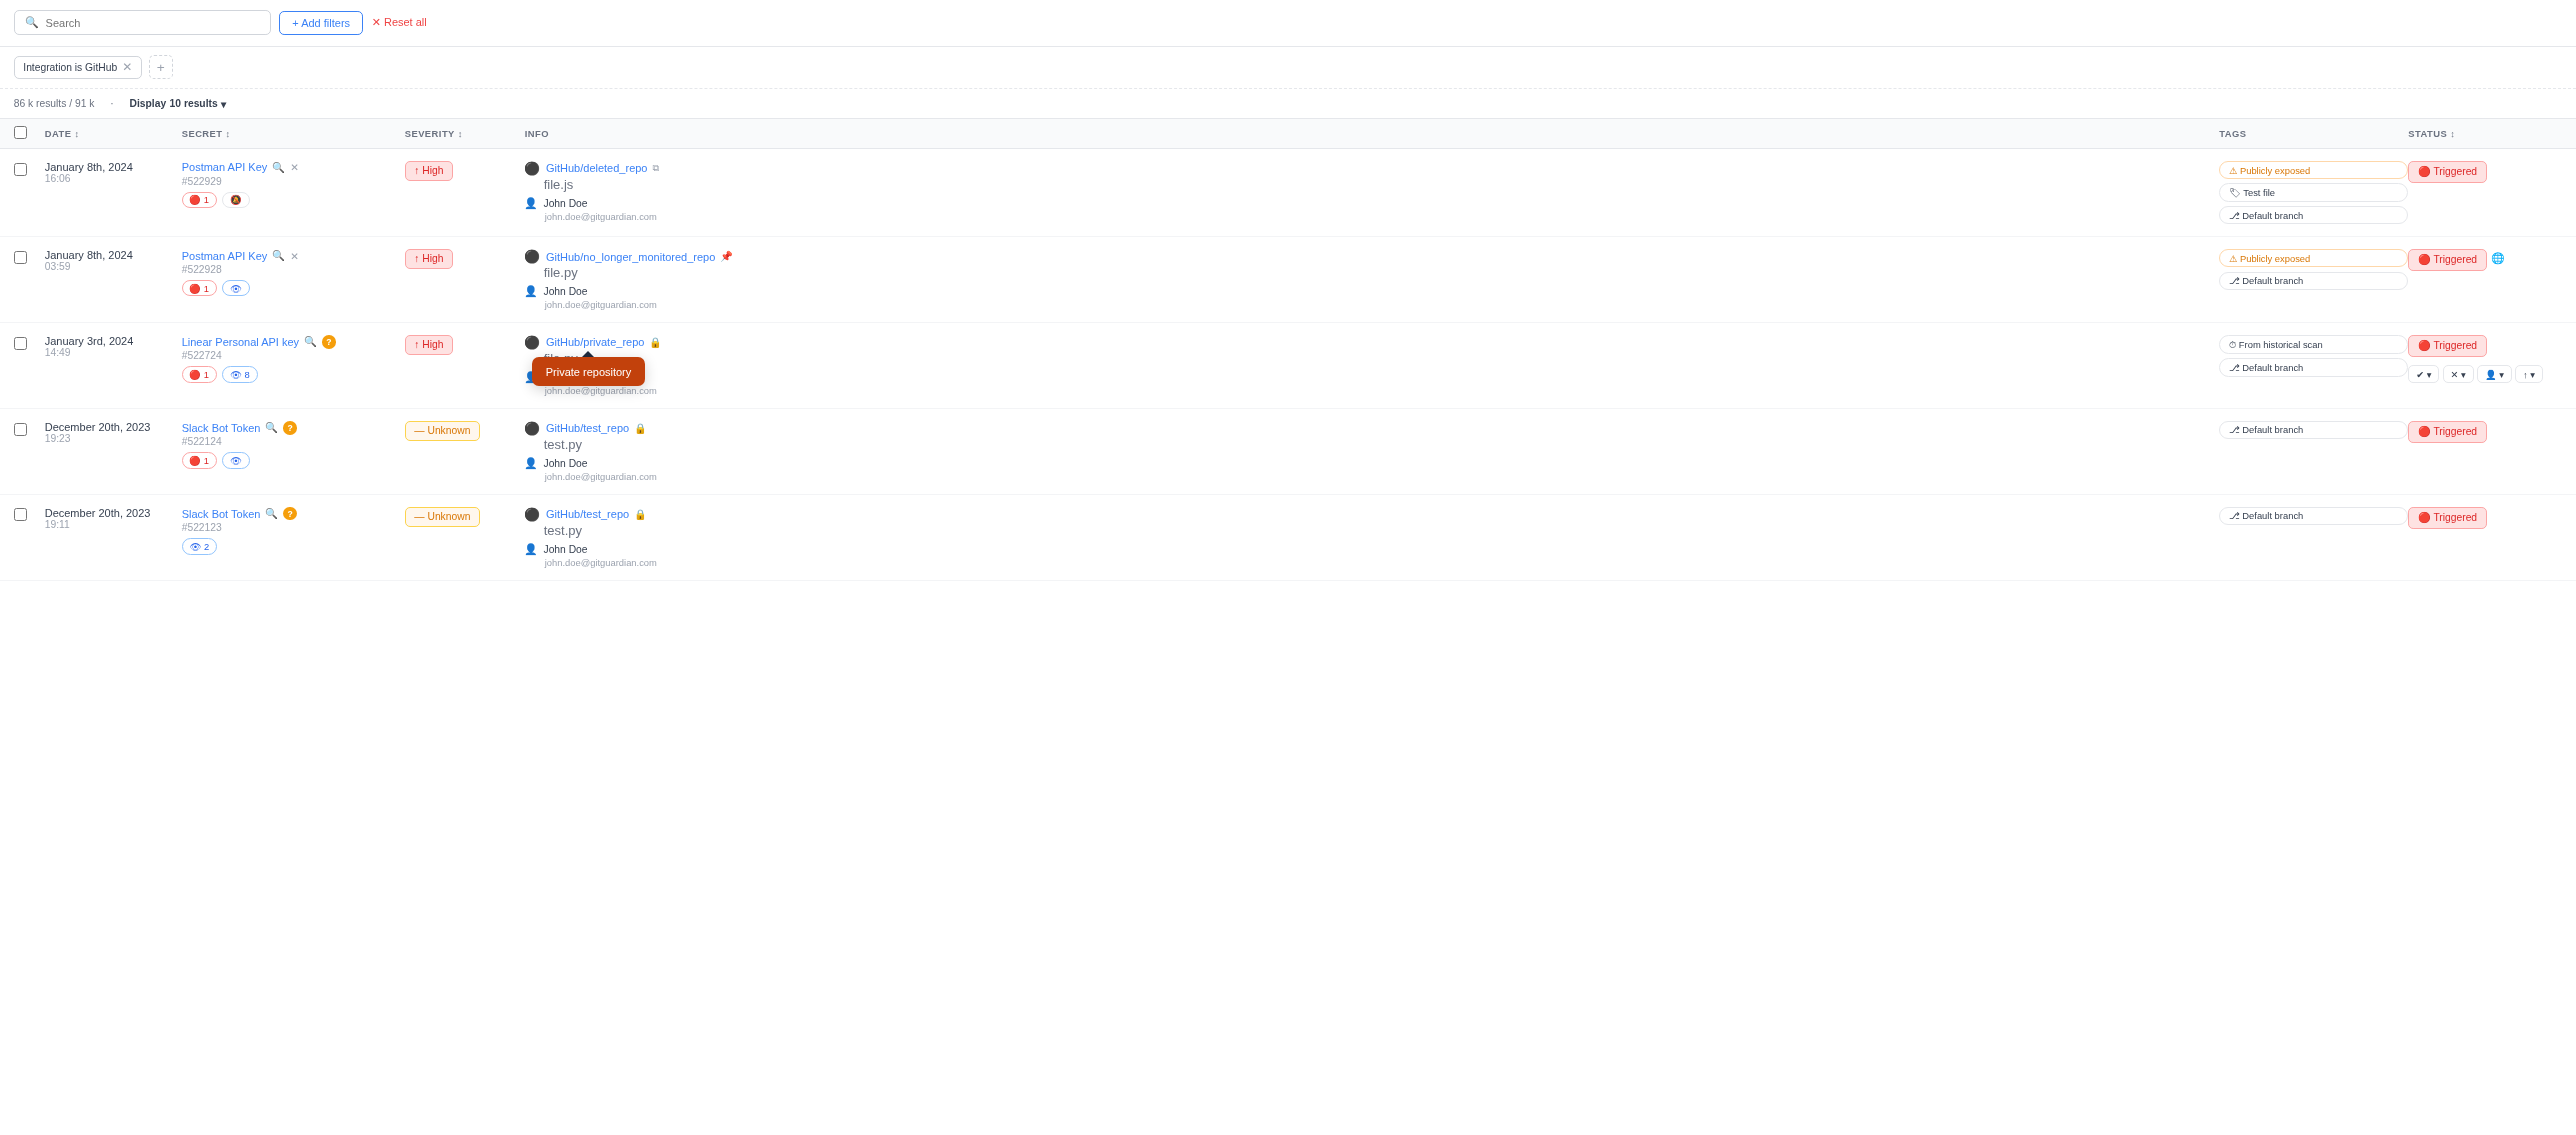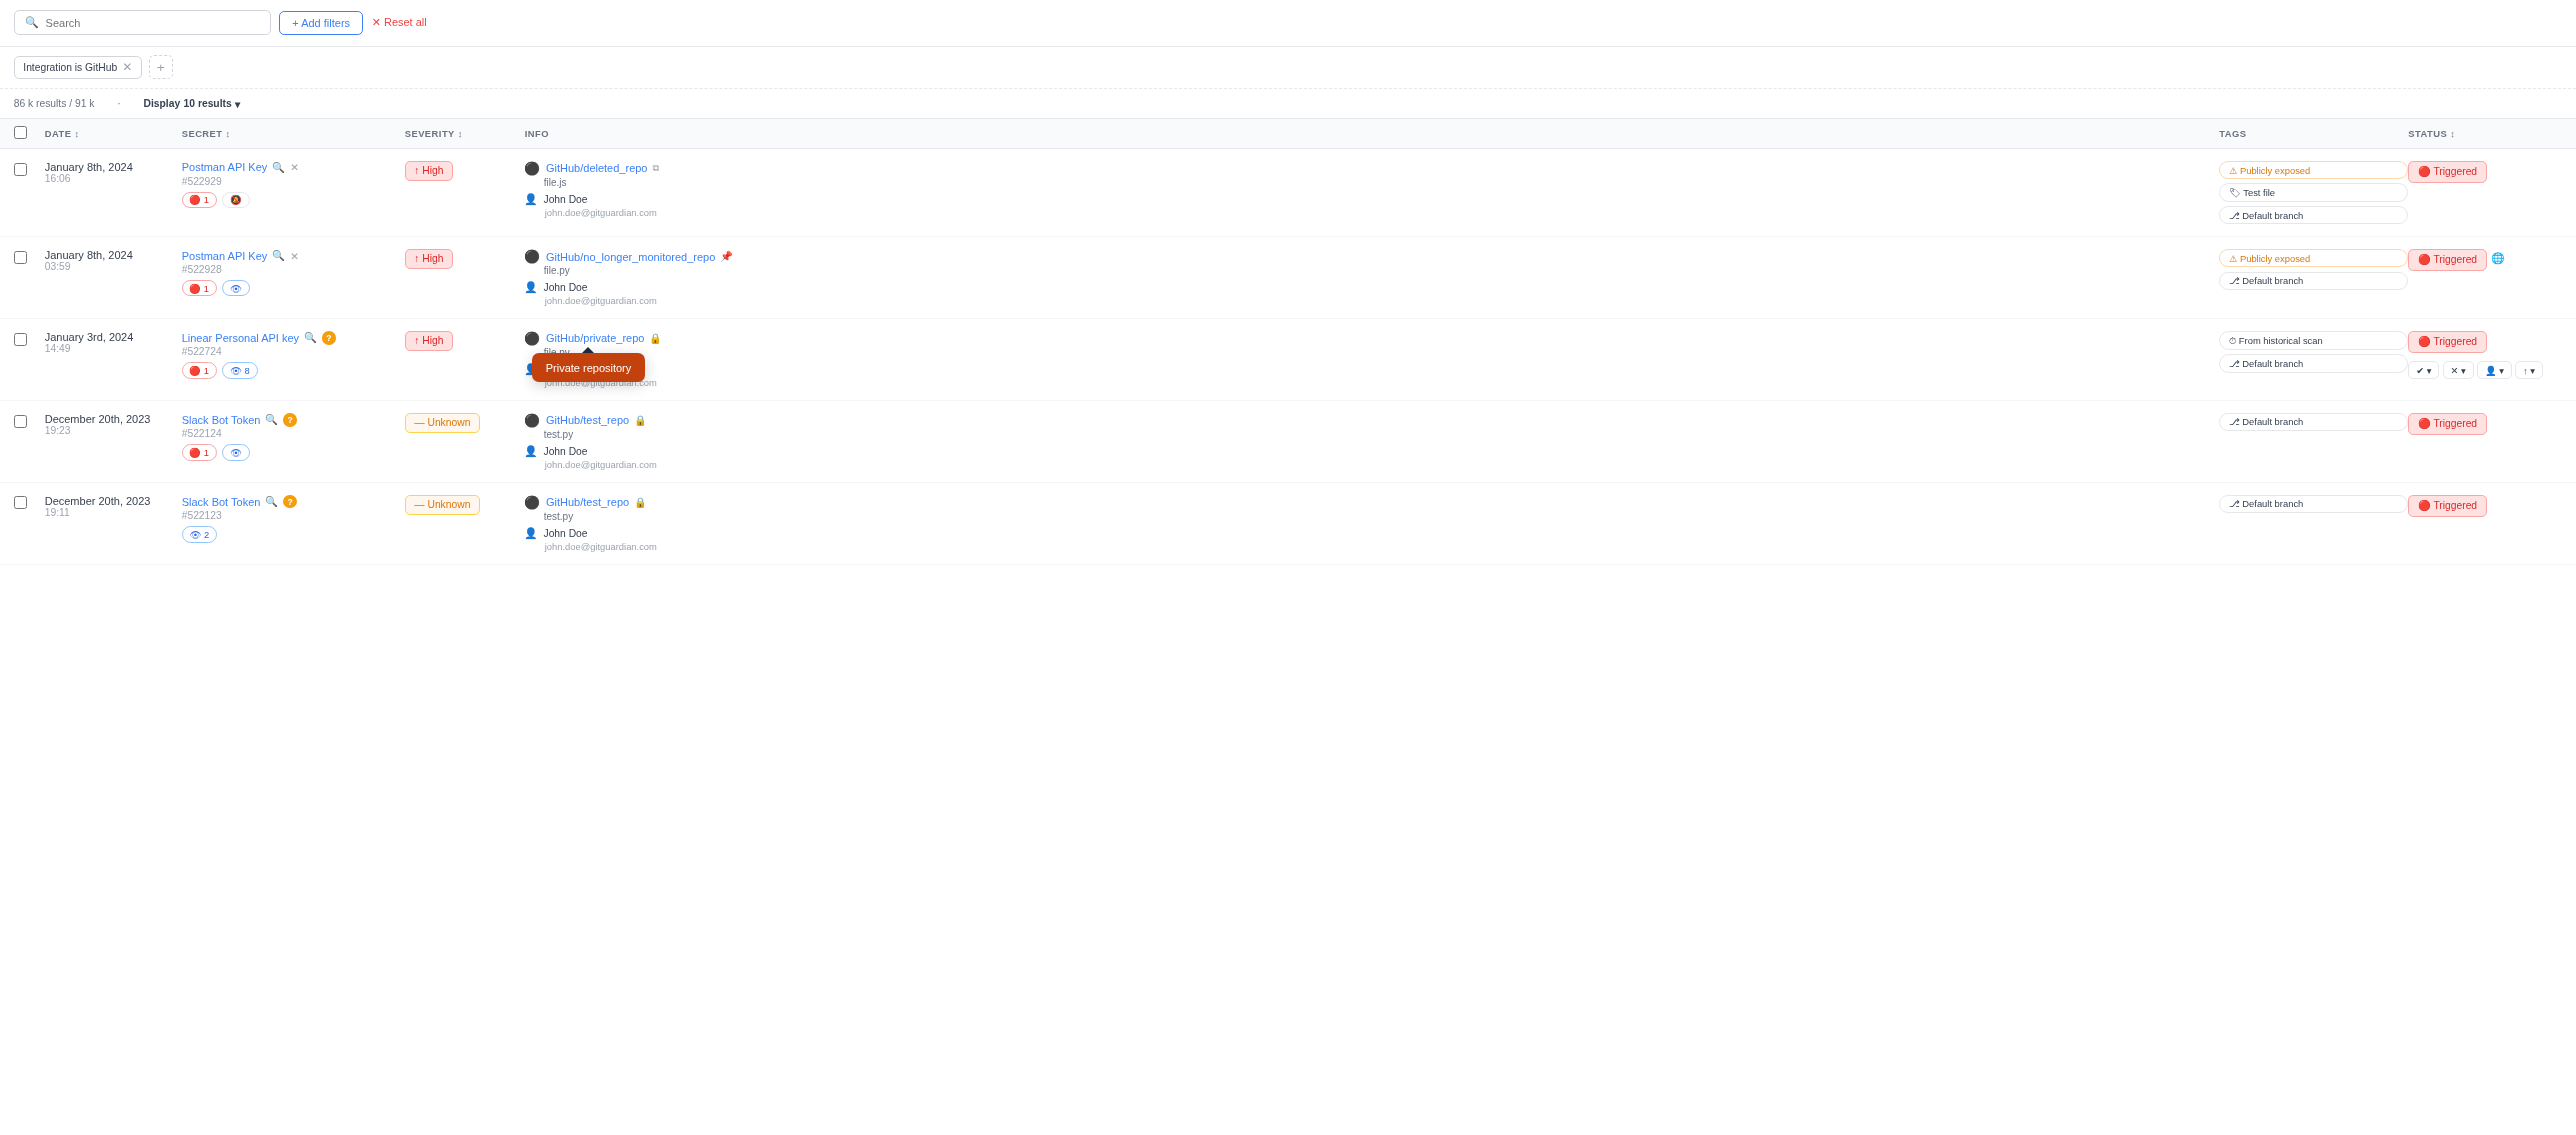--- a/index.html
+++ b/index.html
@@ -9,21 +9,21 @@
     .search-box { display: flex; align-items: center; gap: 6.9px; border: 0.9px solid #d1d5db; border-radius: 5.1px; padding: 5.1px 10.3px; width: 257px; color: #6b7280; }
     .search-box input { border: none; outline: none; font-size: 11px; color: #374151; width: 100%; background: transparent; }
     .btn-add-filters { display: flex; align-items: center; gap: 5.1px; border: 0.9px solid #3b82f6; border-radius: 5.1px; padding: 5.1px 12px; color: #3b82f6; background: #fff; cursor: pointer; font-size: 11px; font-weight: 500; }
     .btn-reset-all { display: flex; align-items: center; gap: 5.1px; background: none; border: none; color: #ef4444; cursor: pointer; font-size: 11px; }
 
     .filter-bar { display: flex; align-items: center; gap: 6.9px; padding: 8.6px 13.7px; border-bottom: 0.9px dashed #e5e7eb; }
     .filter-tag { display: flex; align-items: center; gap: 5.1px; border: 0.9px solid #d1d5db; border-radius: 5.1px; padding: 3.4px 8.6px; font-size: 10.3px; color: #374151; background: #fff; text-align: center; }
     .filter-tag .remove-icon { cursor: pointer; color: #9ca3af; font-size: 12px; }
     .filter-add-btn { border: 0.9px dashed #d1d5db; border-radius: 5.1px; width: 24px; height: 24px; display: flex; align-items: center; justify-content: center; cursor: pointer; color: #9ca3af; font-size: 13.7px; background: #fff; }
 
-    .results-bar { display: flex; align-items: flex-start; gap: 20px; padding: 8.6px 13.7px; font-size: 10.3px; color: #6b7280; border-bottom: 0.9px solid #e5e7eb; }
+    .results-bar { display: flex; align-items: flex-start; gap: 13px; padding: 8.6px 13.7px; font-size: 10.3px; color: #6b7280; border-bottom: 0.9px solid #e5e7eb; }
     .results-bar strong { color: #374151; }
     .display-btn { display: flex; align-items: center; gap: 3.4px; background: none; border: none; cursor: pointer; font-size: 10.3px; color: #374151; font-weight: 600; }
 
     .table-header { display: grid; grid-template-columns: 31px 137px 223px 120px 1fr 189px 154px; align-items: center; padding: 6.9px 13.7px; background: #f9fafb; border-bottom: 0.9px solid #e5e7eb; font-size: 9.4px; font-weight: 600; color: #6b7280; text-transform: uppercase; letter-spacing: 0.05em; }
     .col-header { display: flex; align-items: center; gap: 3.4px; cursor: pointer; }
 
     .table-row { display: grid; grid-template-columns: 31px 137px 223px 120px 1fr 189px 154px; align-items: start; padding: 12px 13.7px; border-bottom: 0.9px solid #f3f4f6; position: relative; }
 
     .checkbox-cell { display: flex; align-items: flex-start; padding-top: 1.7px; }
     .checkbox { width: 13px; height: 13px; border: 1.3px solid #d1d5db; border-radius: 2.6px; cursor: pointer; background: #fff; }
@@ -39,21 +39,21 @@
     .badge.red { border-color: #fca5a5; background: #fff; color: #dc2626; }
     .badge.blue { border-color: #93c5fd; background: #fff; color: #2563eb; }
 
     .severity-cell { }
     .severity-badge { display: inline-flex; align-items: center; gap: 4.3px; border-radius: 5px; padding: 3.4px 8.6px; font-size: 10.3px; font-weight: 500; }
     .severity-high { background: #fee2e2; color: #dc2626; border: 0.9px solid #fca5a5; }
     .severity-unknown { background: #fff7ed; color: #d97706; border: 0.9px solid #fcd34d; }
 
     .info-cell { }
     .repo-name { display: flex; align-items: center; gap: 5.1px; color: #3b82f6; font-size: 11px; font-weight: 500; cursor: pointer; }
-    .repo-file { color: #6b7280; font-size: 10px; margin: 0.9px 0 5.1px 19px; }
+    .repo-file { color: #6b7280; font-size: 13px; margin: 0.9px 0 5.1px 19px; }
     .author { display: flex; align-items: center; gap: 5.1px; color: #374151; font-size: 10.3px; }
     .author-email { color: #9ca3af; font-size: 9.4px; margin-top: 0.9px; margin-left: 20px; }
     .github-icon { color: #374151; font-size: 13px; }
     .person-icon { color: #9ca3af; font-size: 11px; }
     .lock-icon { color: #9ca3af; font-size: 10.3px; }
 
     .tags-cell { display: flex; flex-direction: column; gap: 4.3px; }
     .tag { display: inline-flex; align-items: center; gap: 4.3px; border: 0.9px solid #e5e7eb; border-radius: 17px; padding: 2.6px 8.6px; font-size: 9.4px; color: #374151; background: #fff; white-space: nowrap; }
     .tag.orange { border-color: #fed7aa; color: #d97706; }
 

